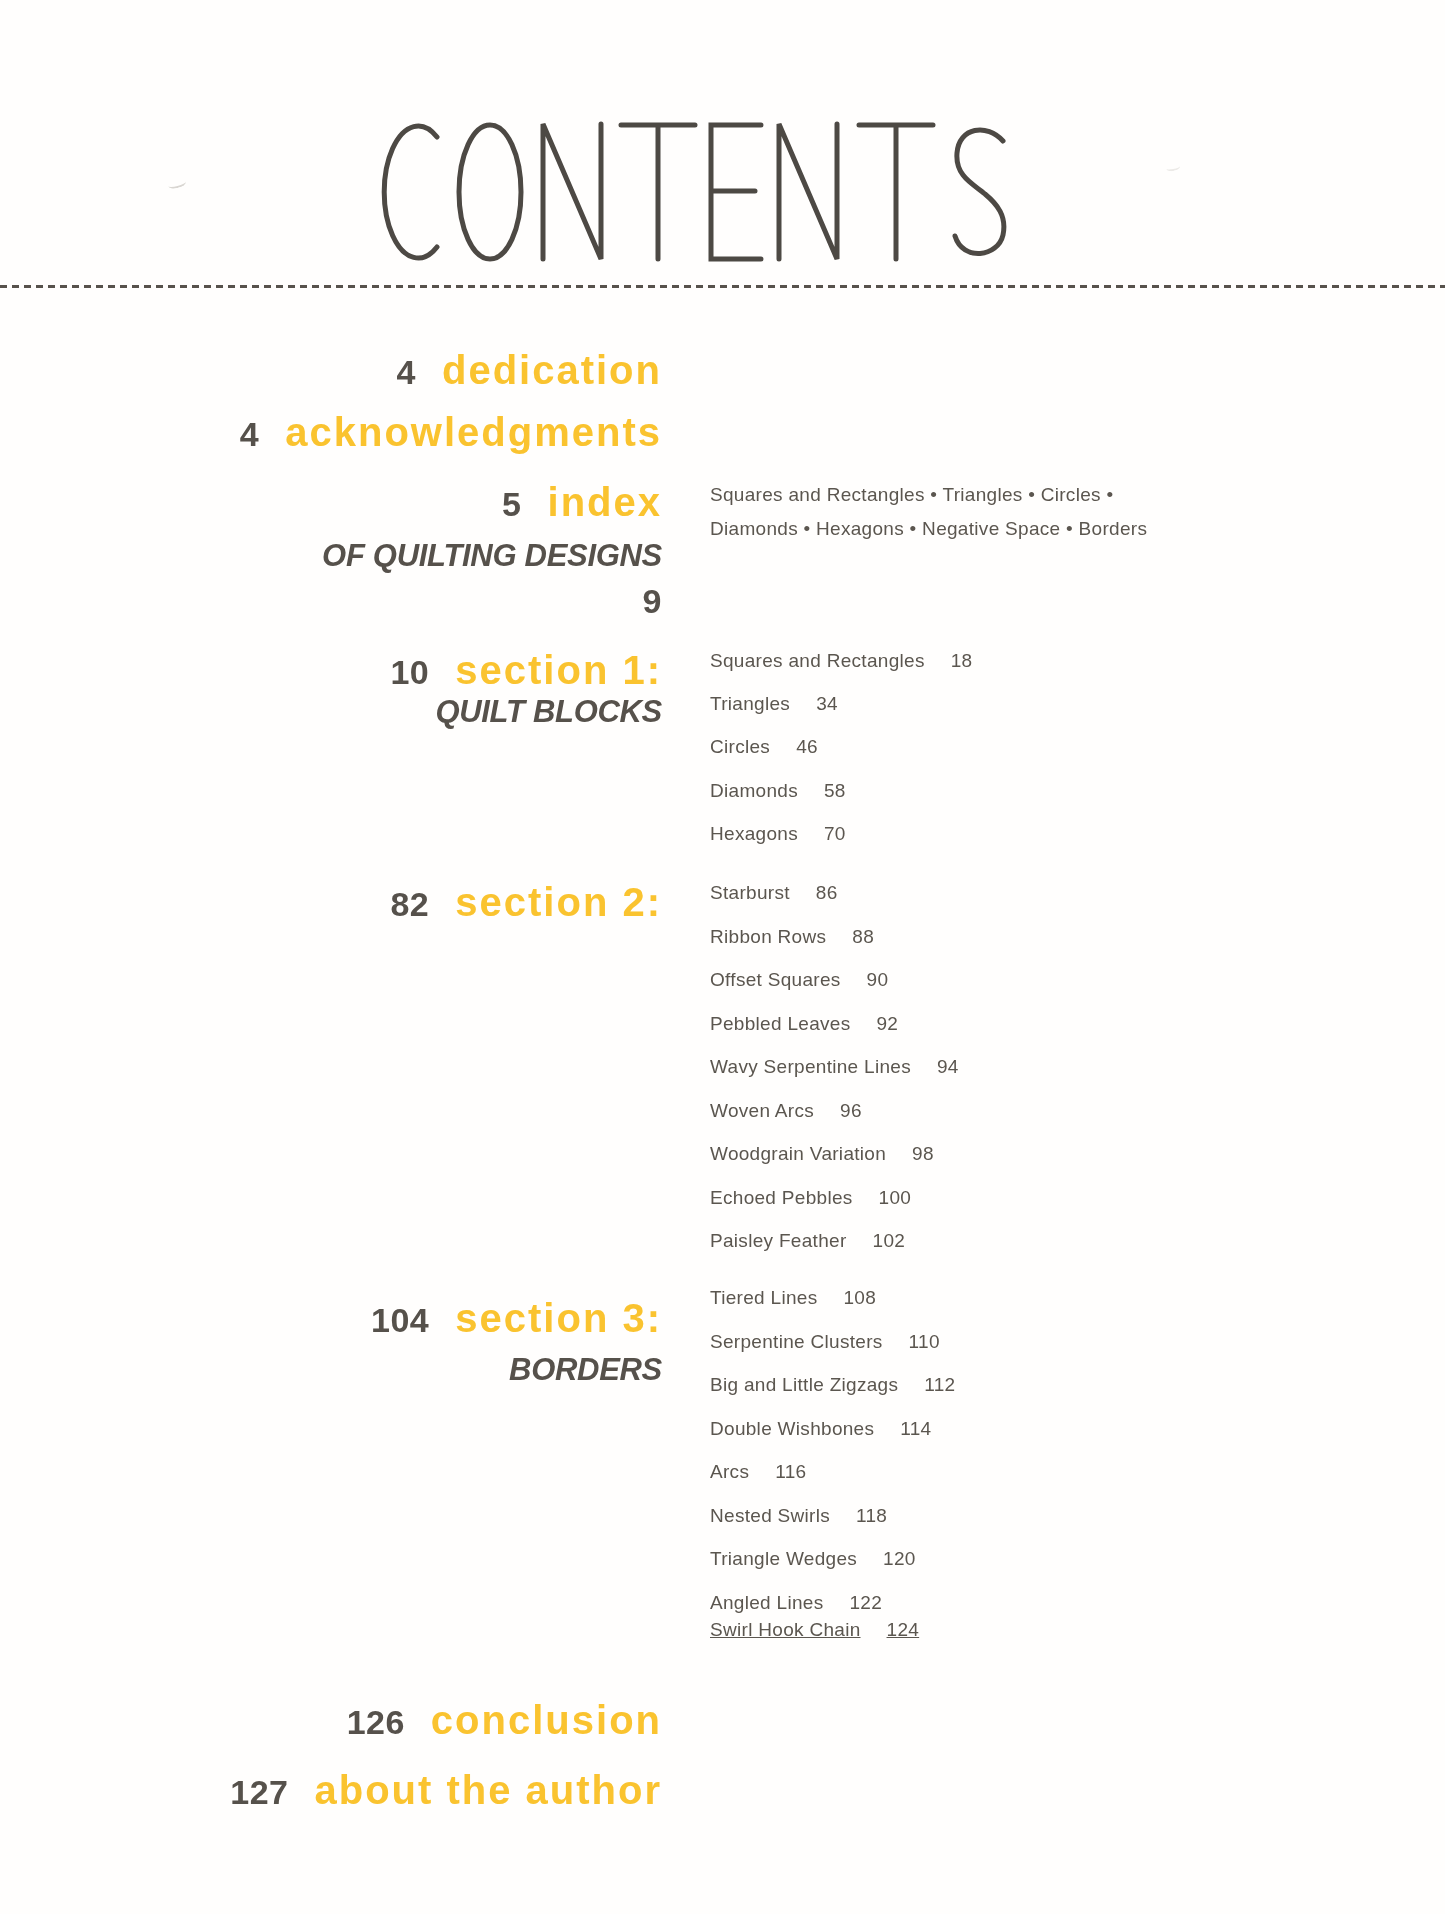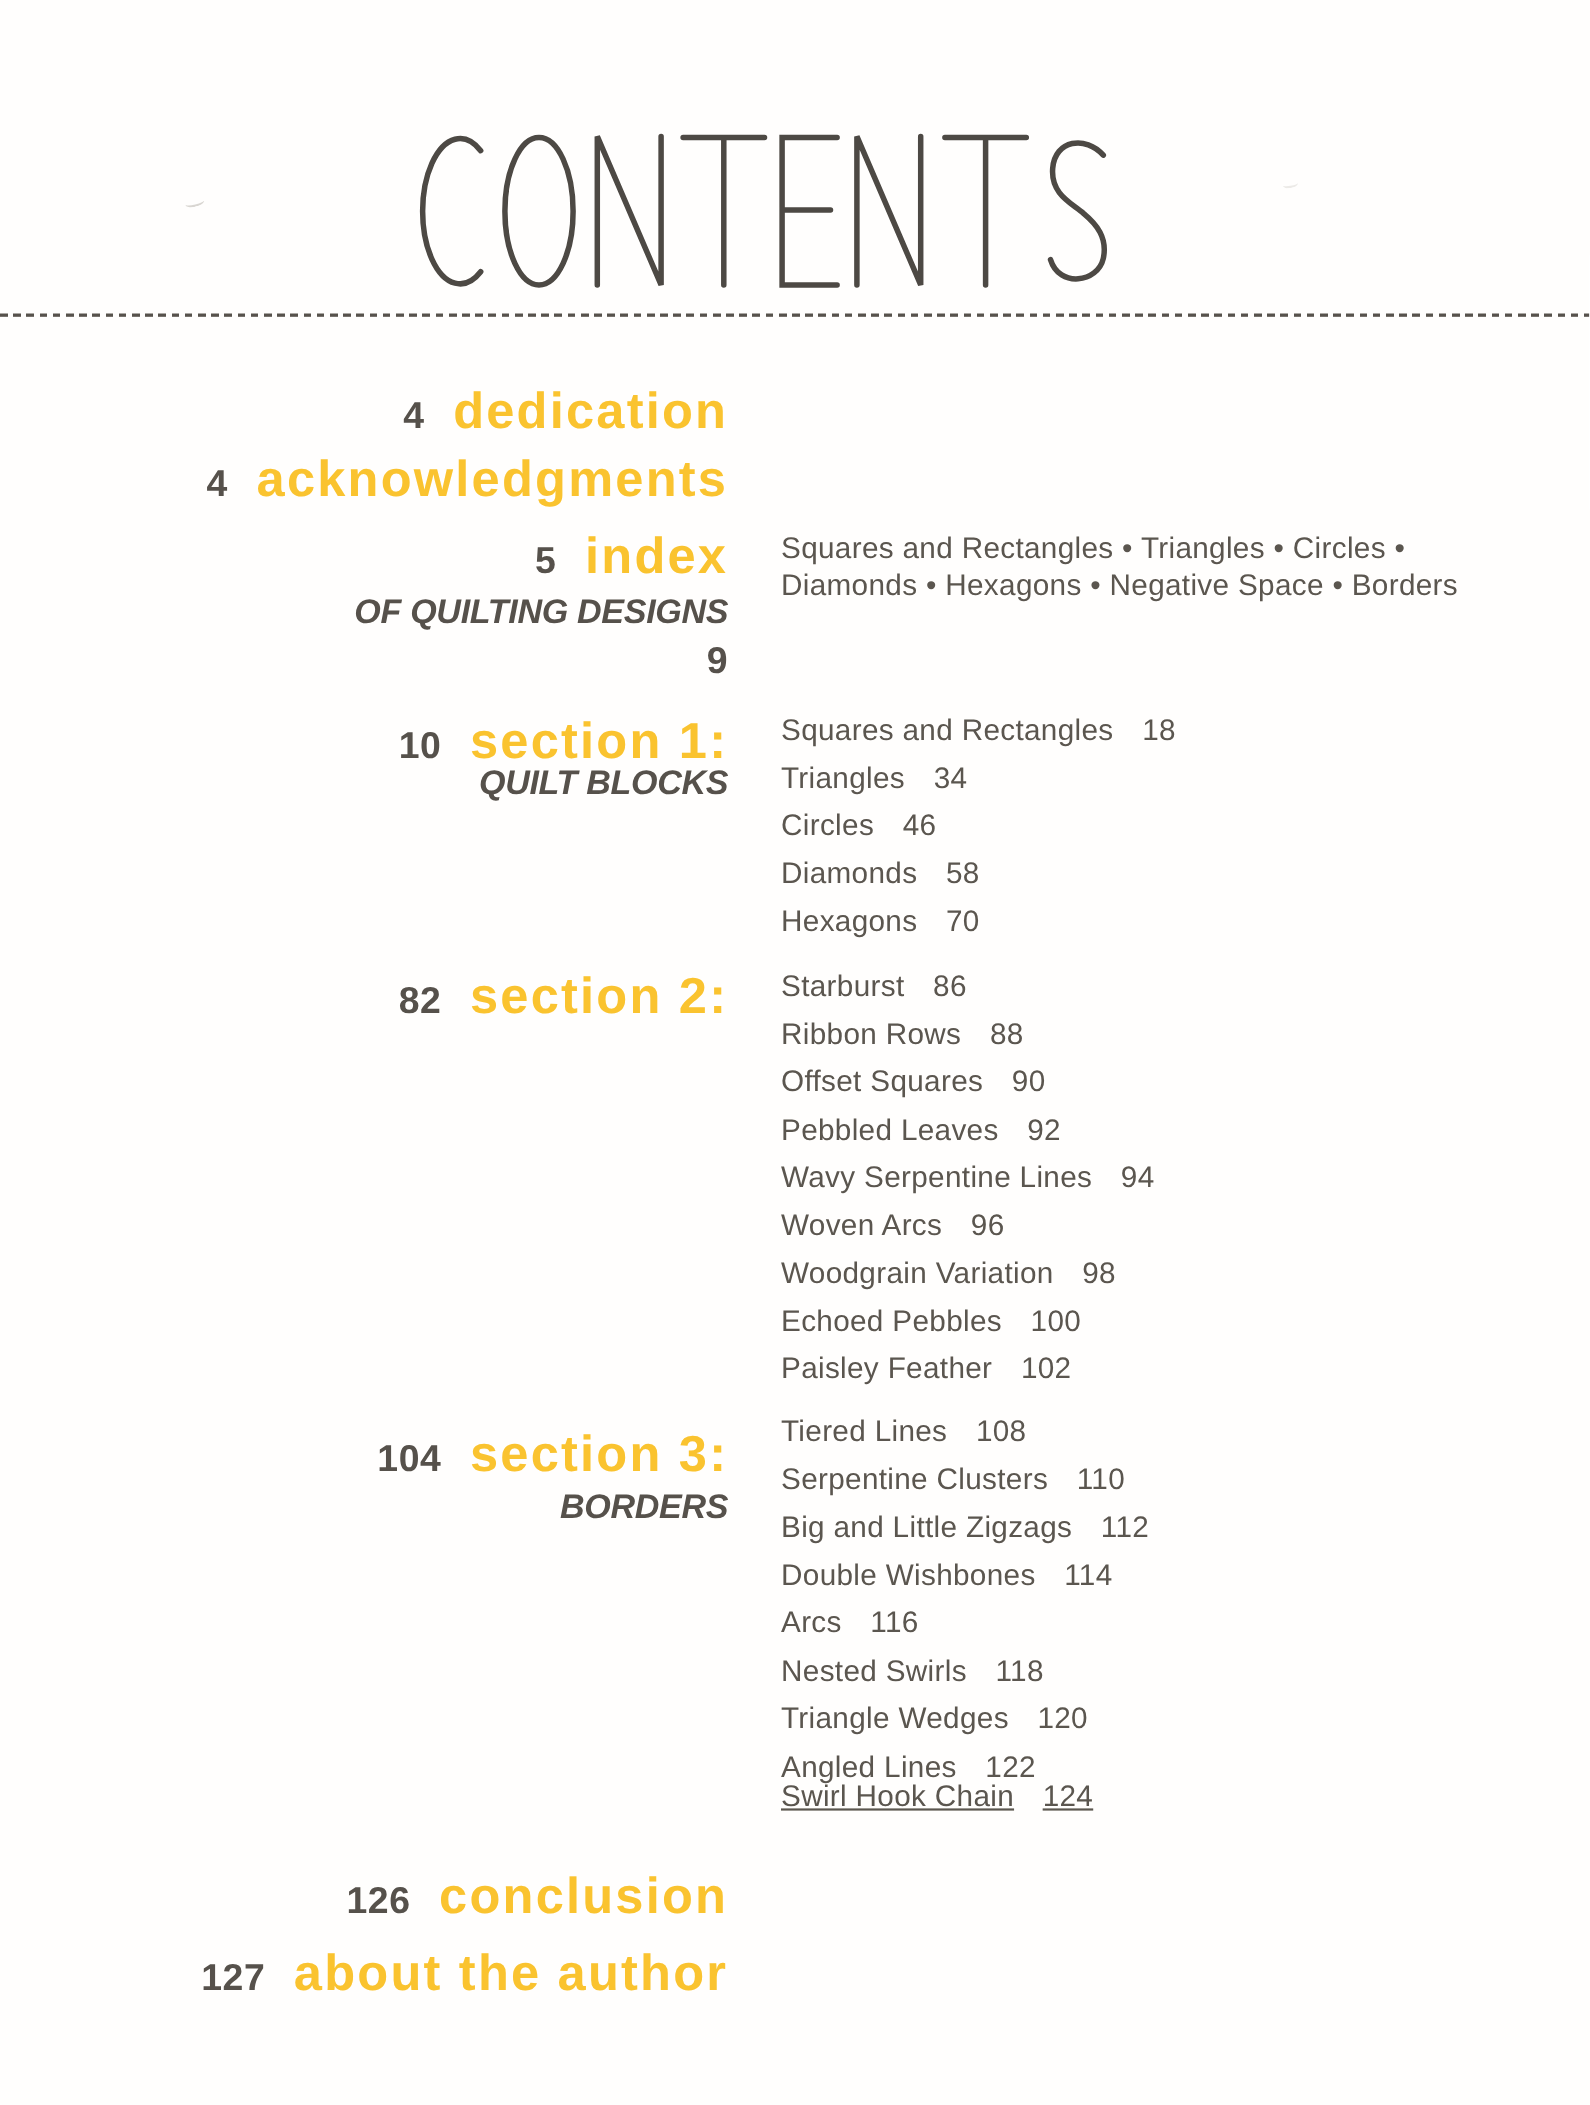--- a/index.html
+++ b/index.html
@@ -26,32 +26,32 @@
   
   .lrow{
     position:absolute;right:783px;
     display:flex;align-items:baseline;gap:26px;
     white-space:nowrap;line-height:1;
   }
   .lrow .num{
     font-size:34px;font-weight:bold;color:var(--ink,#56514b);letter-spacing:.5px;
   }
   .lrow .heading{
-    font-size:46px;font-weight:800;color:var(--accent,#fac32f);letter-spacing:2px;
+    font-size:40px;font-weight:800;color:var(--accent,#fac32f);letter-spacing:2px;
   }
   .lsub{
     position:absolute;right:783px;
     font-size:31px;font-weight:bold;color:var(--ink,#56514b);
     letter-spacing:-.3px;white-space:nowrap;line-height:1;font-style:italic;
   }
 
   
   .ritem{
     position:absolute;left:710px;
-    font-size:27px;color:var(--soft,#5b564f);letter-spacing:.3px;
+    font-size:19px;color:var(--soft,#5b564f);letter-spacing:.3px;
     white-space:nowrap;line-height:1;
   }
   .ritem .pg{margin-left:26px;}
 
   
   .r-ded{top:350px;}  .r-ack{top:412px;}
   .r-idx{top:482px;}  .s-idx{top:540px;}
   .r-intro{top:584px;}
   .r-s1{top:650px;}   .s-s1{top:696px;}
   .r-s2{top:882px;}   .s-s2{top:928px;}

